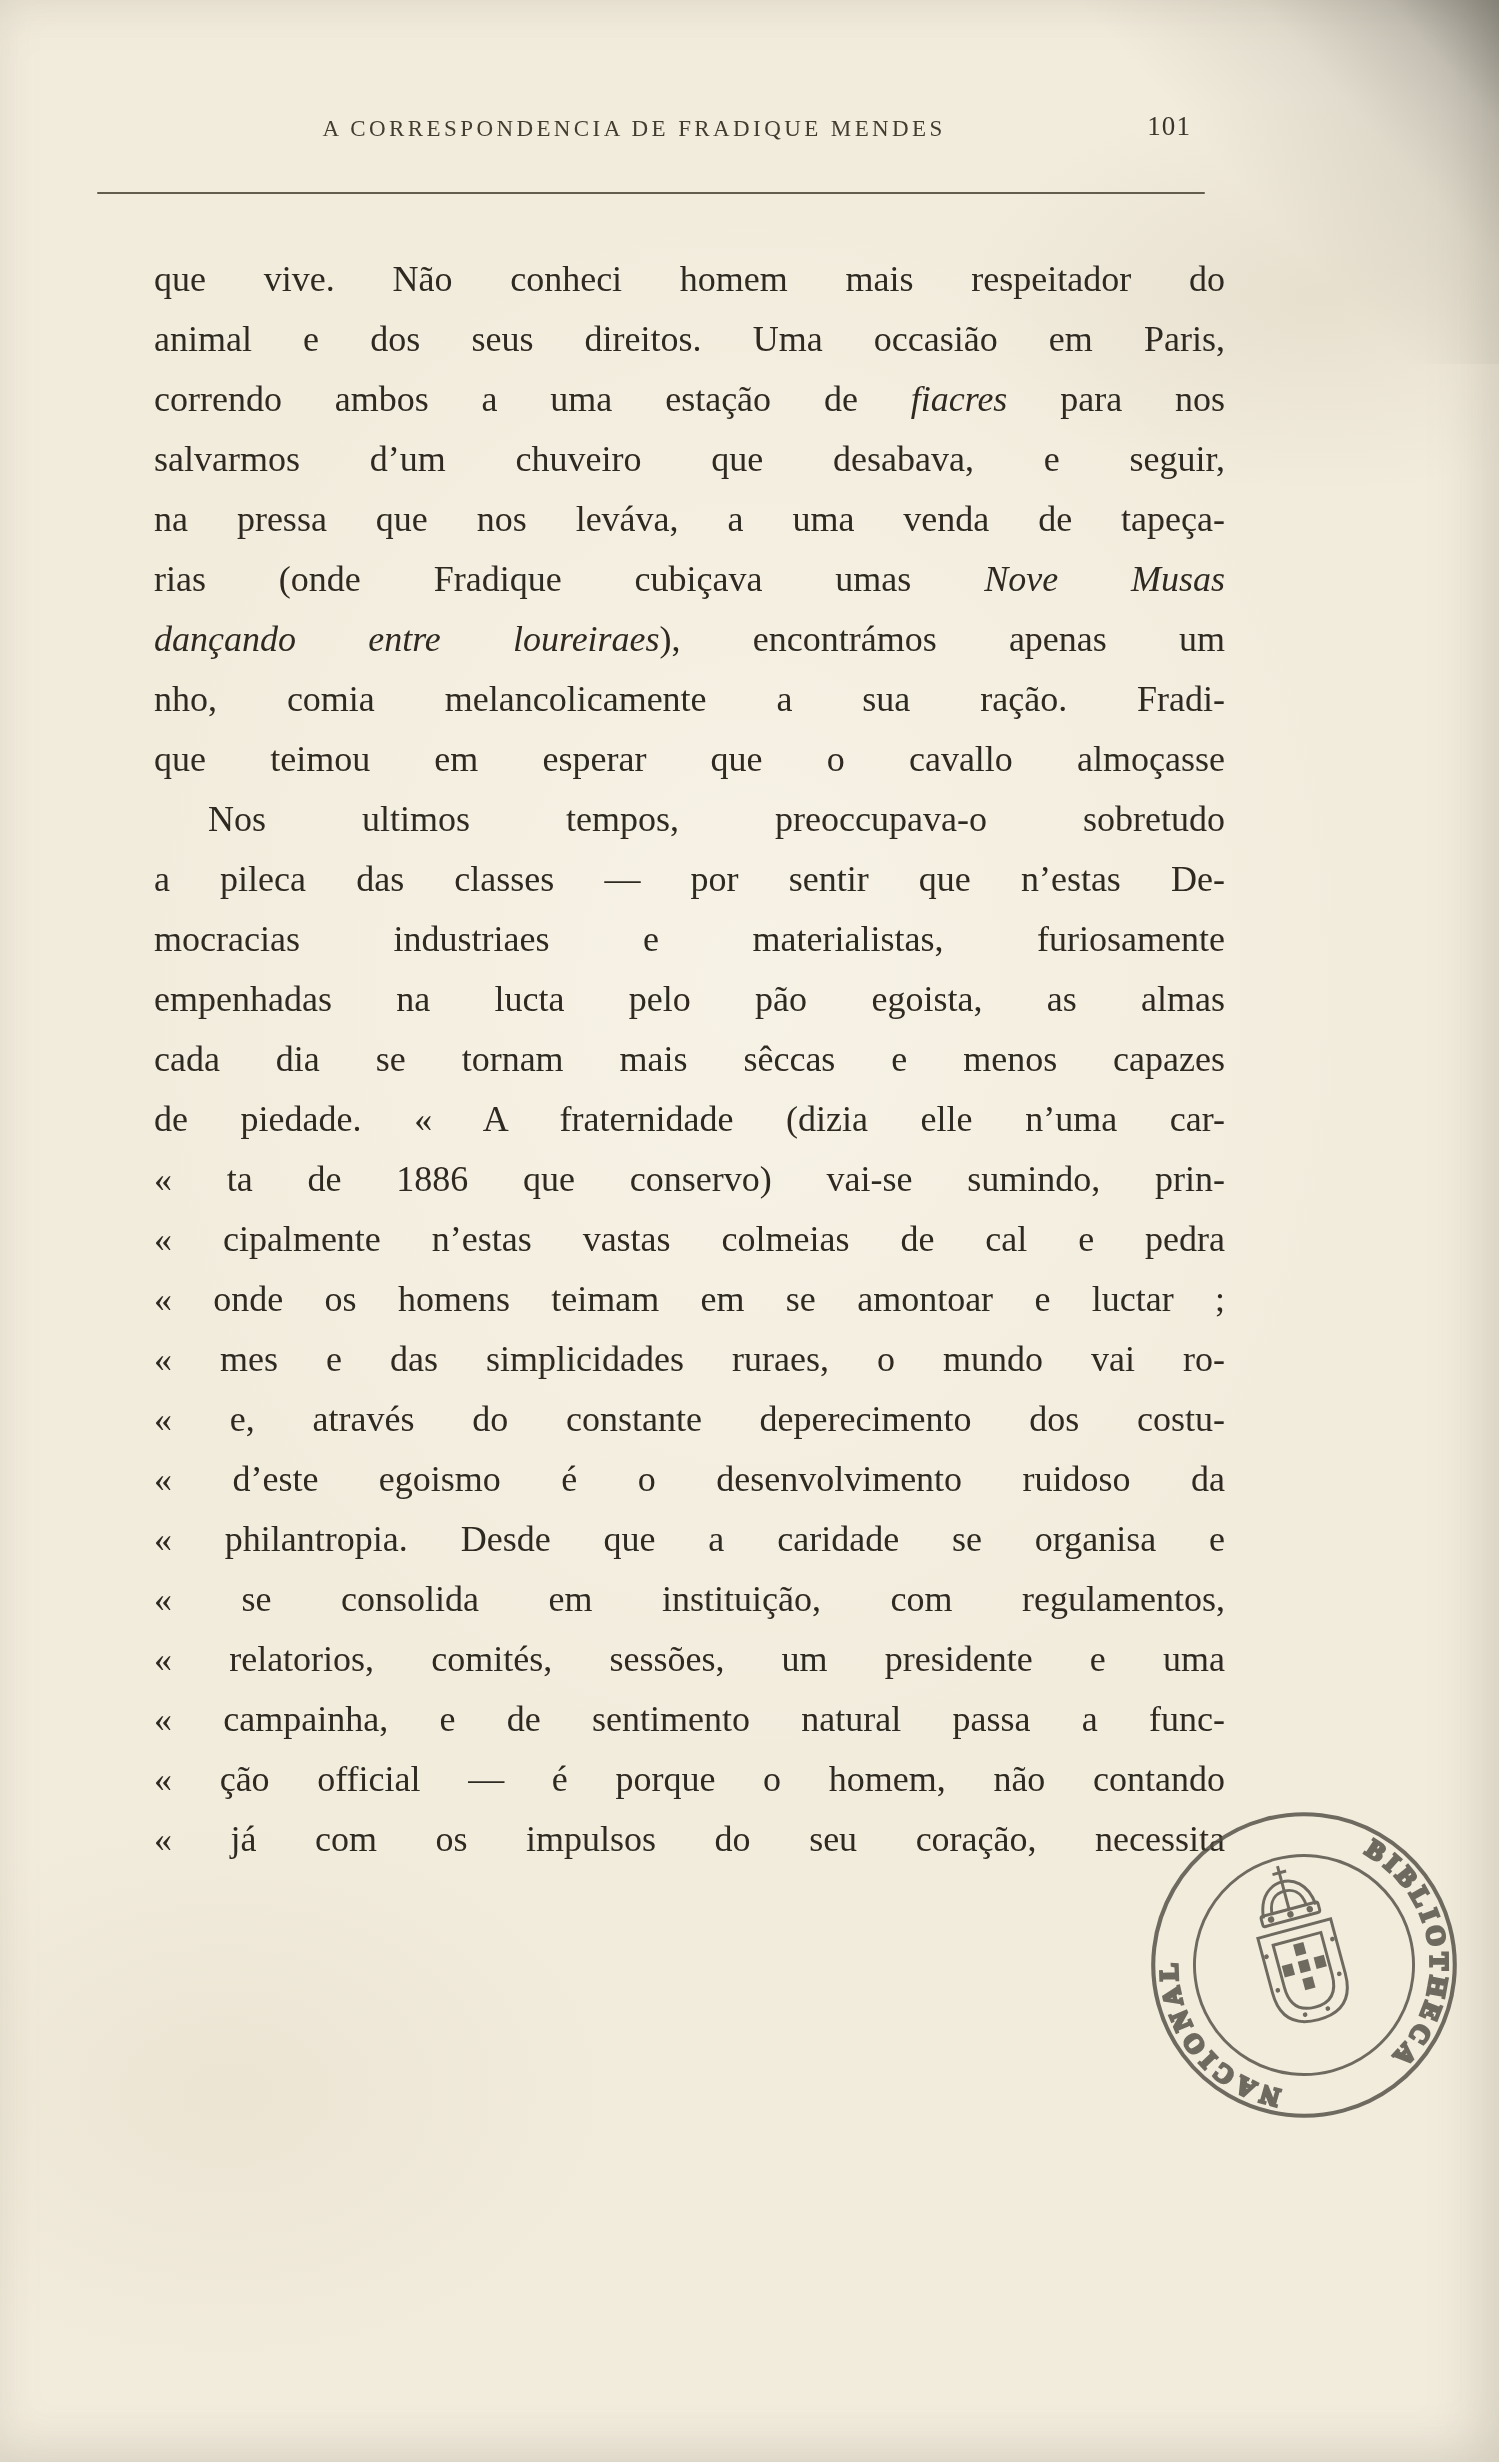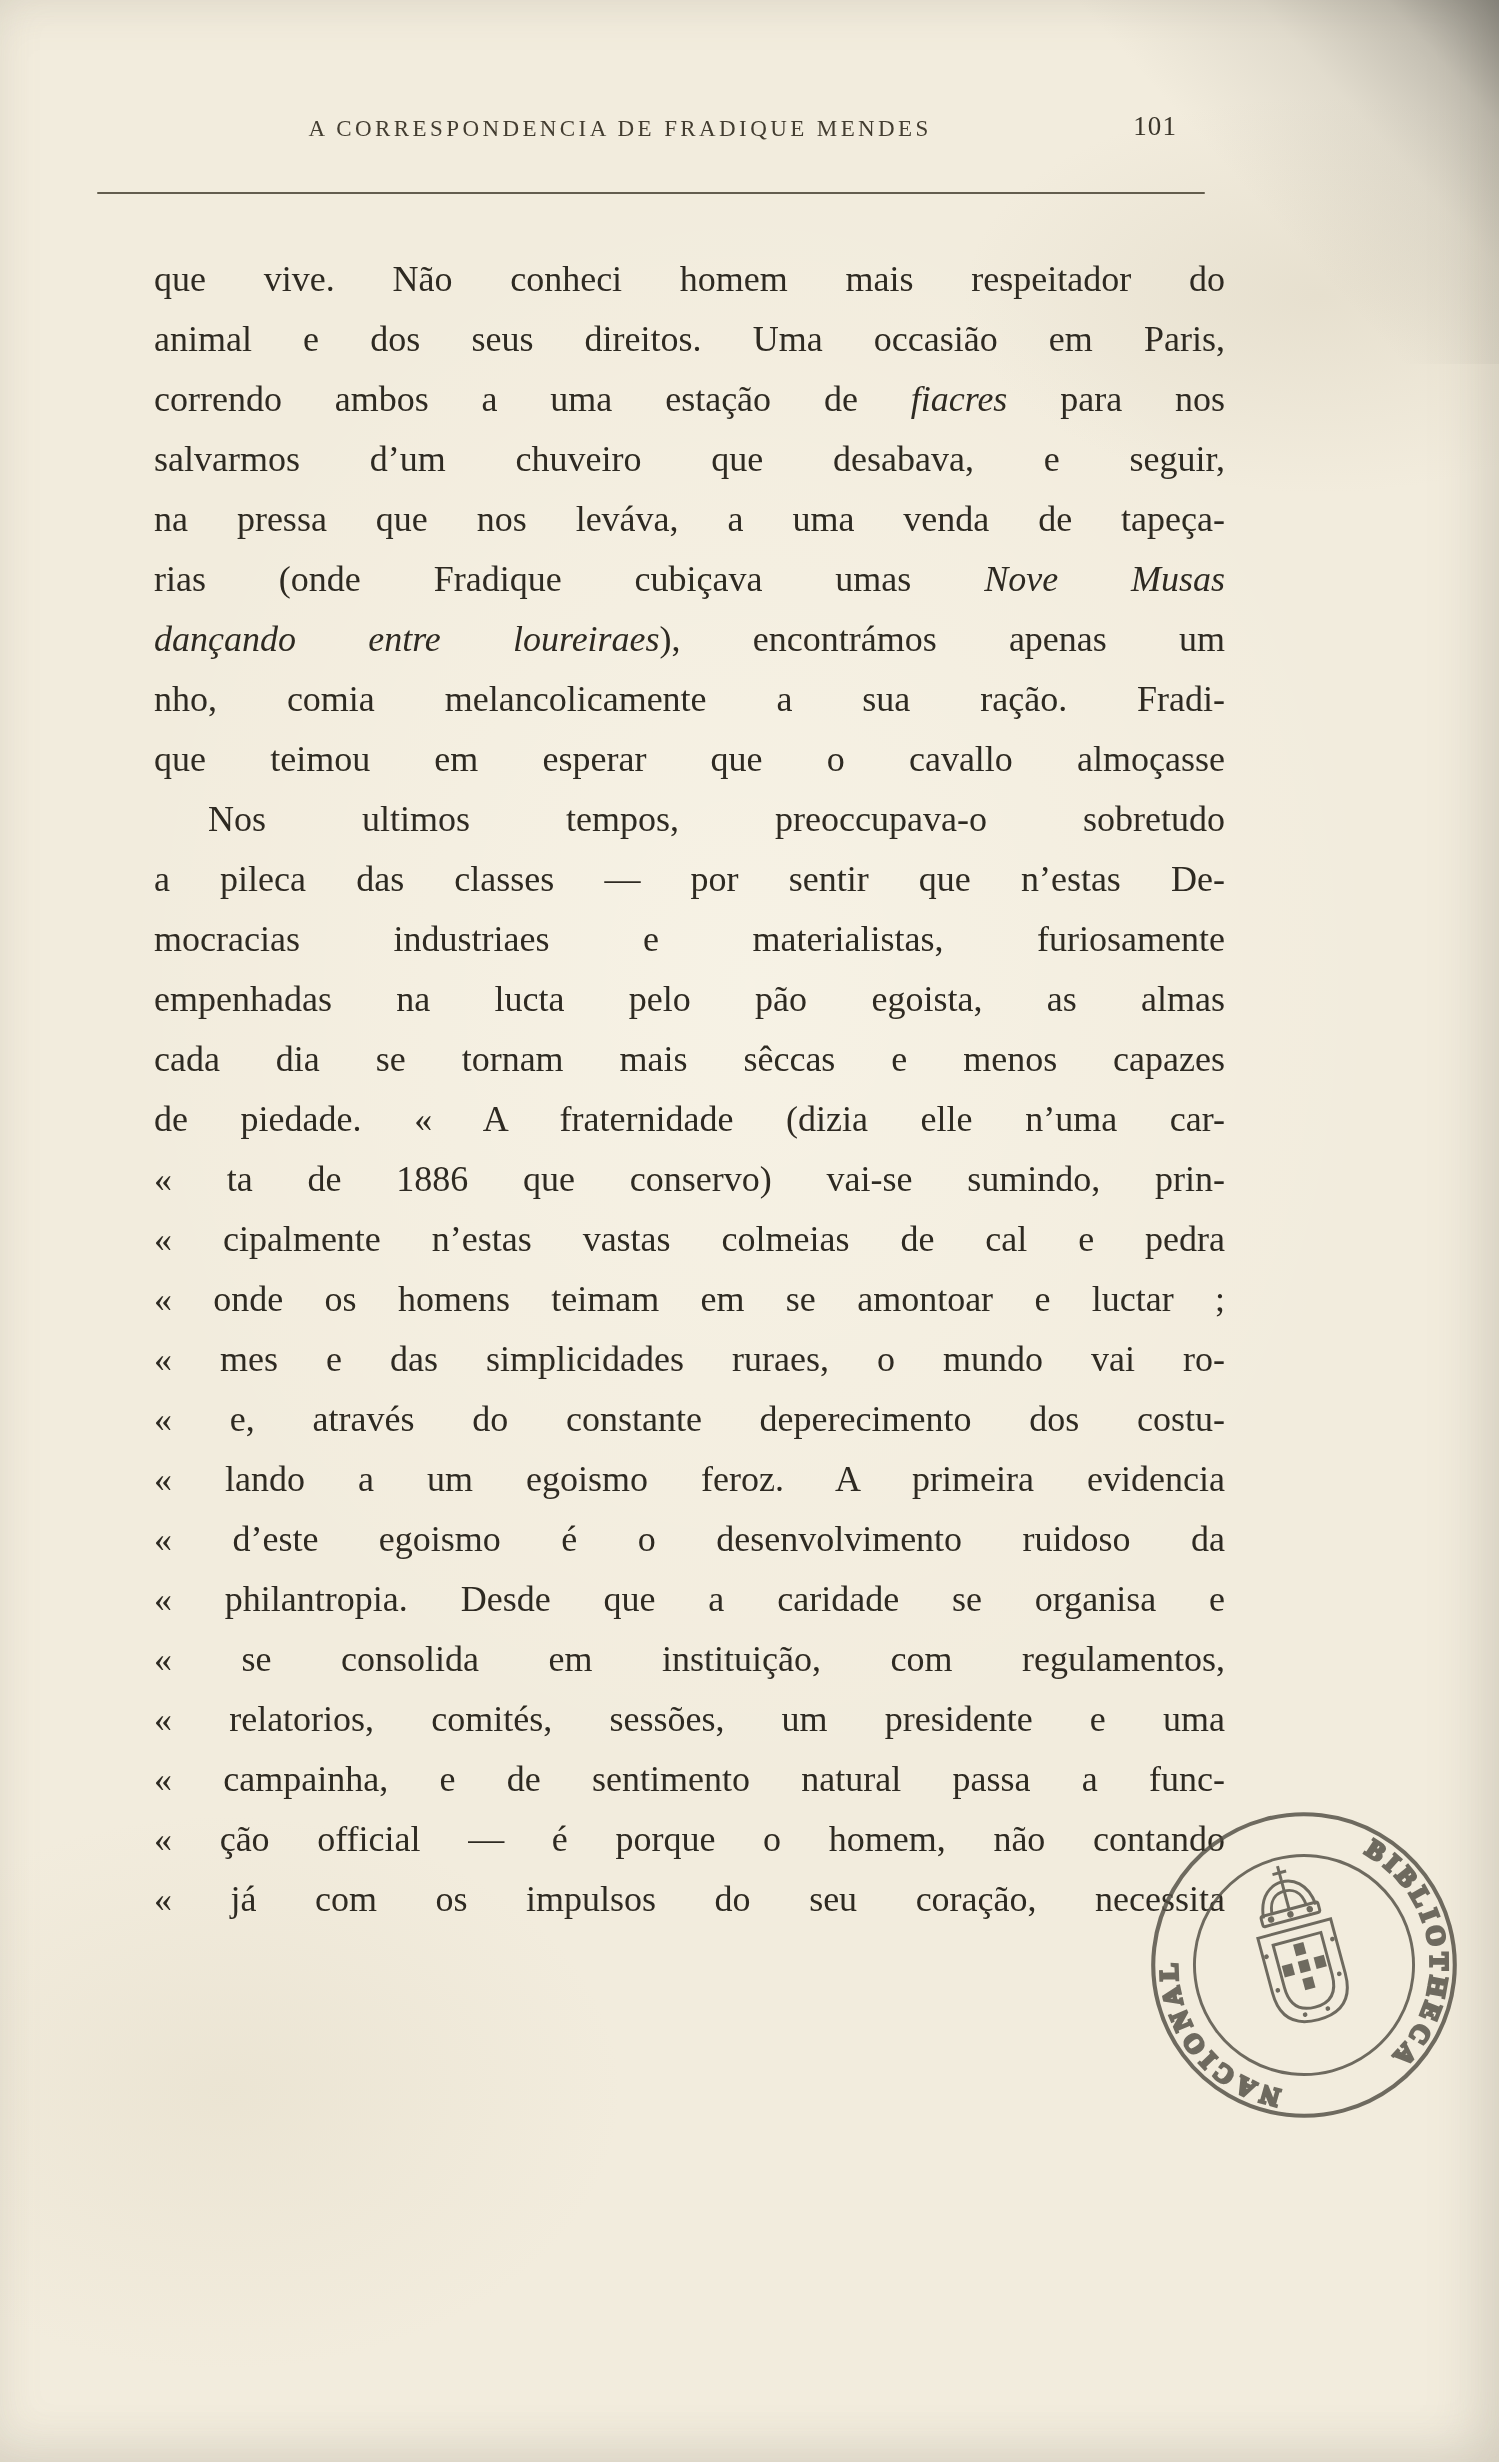--- a/index.html
+++ b/index.html
@@ -16,21 +16,21 @@
       radial-gradient(795px 1023px at 50% 40%, rgba(255,253,244,.35), transparent 80%),
       #f2ecdd;
     box-shadow:inset -23px 0 51px rgba(130,124,105,.18), inset 0 -17px 45px rgba(150,142,120,.12);
   }
   .corner-shade{
     position:absolute;top:0;right:0;width:489px;height:364px;
     background:linear-gradient(228deg, rgba(78,77,72,.62) 0%, rgba(120,117,108,.38) 14%, rgba(150,146,134,.18) 30%, transparent 52%);
     pointer-events:none;
   }
   .header{
-    position:absolute;left:122px;top:111px;width:1071px;height:40px;text-align:right;
+    position:absolute;left:136px;top:111px;width:1071px;height:40px;text-align:right;
   }
   .running-title{
     position:absolute;left:50%;transform:translateX(-56%);top:4.5px;
     font-size:23px;letter-spacing:3.4px;color:#433d31;white-space:nowrap;
   }
   .page-number{
     position:absolute;right:16px;top:0;
     font-size:27px;color:#3a352a;font-weight:normal;letter-spacing:1.1px;
   }
   .page-rule{
@@ -88,21 +88,20 @@
       <div class="line"><span>a pileca das classes — por sentir que n’estas De-</span></div>
       <div class="line"><span>mocracias industriaes e materialistas, furiosamente</span></div>
       <div class="line"><span>empenhadas na lucta pelo pão egoista, as almas</span></div>
       <div class="line"><span>cada dia se tornam mais sêccas e menos capazes</span></div>
       <div class="line"><span>de piedade. « A fraternidade (dizia elle n’uma car-</span></div>
       <div class="line"><span>« ta de 1886 que conservo) vai-se sumindo, prin-</span></div>
       <div class="line"><span>« cipalmente n’estas vastas colmeias de cal e pedra</span></div>
       <div class="line"><span>« onde os homens teimam em se amontoar e luctar ;</span></div>
       <div class="line"><span>« mes e das simplicidades ruraes, o mundo vai ro-</span></div>
       <div class="line"><span>« e, através do constante deperecimento dos costu-</span></div>
-      <div class="line"><span>« lando a um egoismo feroz. A primeira evidencia</span></div>
       <div class="line"><span>« d’este egoismo é o desenvolvimento ruidoso da</span></div>
       <div class="line"><span>« philantropia. Desde que a caridade se organisa e</span></div>
       <div class="line"><span>« se consolida em instituição, com regulamentos,</span></div>
       <div class="line"><span>« relatorios, comités, sessões, um presidente e uma</span></div>
       <div class="line"><span>« campainha, e de sentimento natural passa a func-</span></div>
       <div class="line"><span>« ção official — é porque o homem, não contando</span></div>
       <div class="line"><span>« já com os impulsos do seu coração, necessita</span></div>
     </div>
 
   <div class="stamp">

